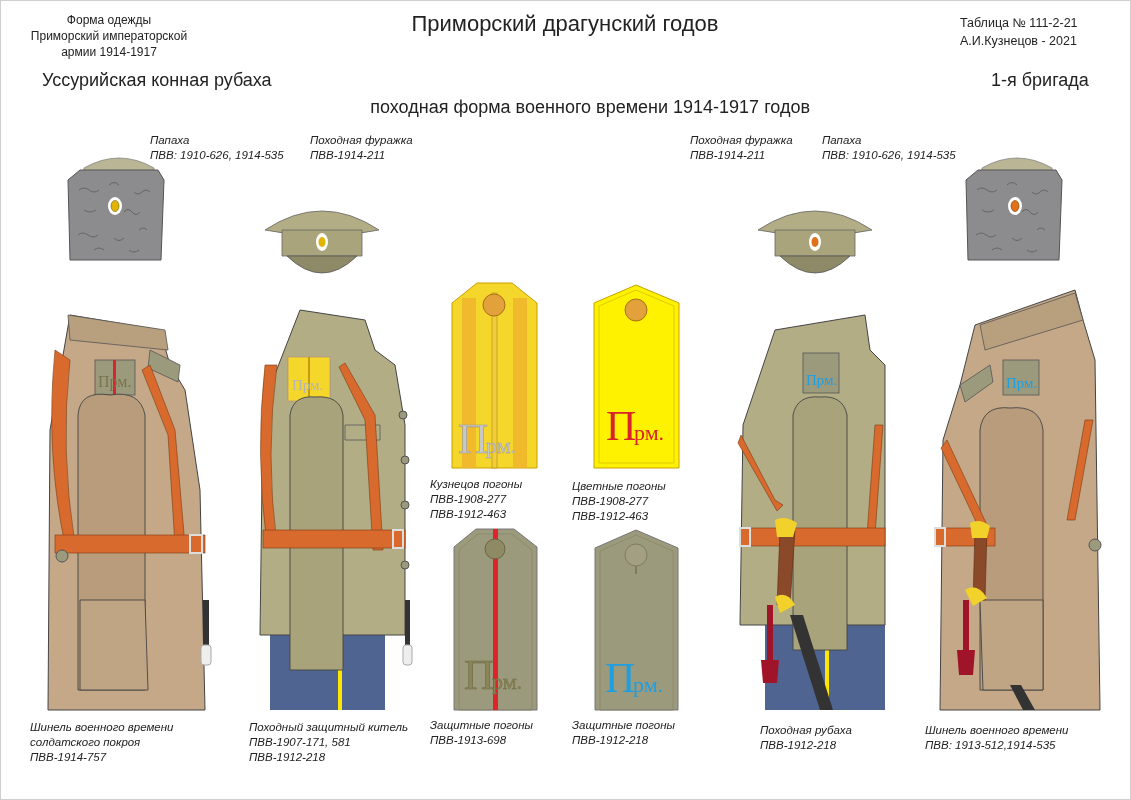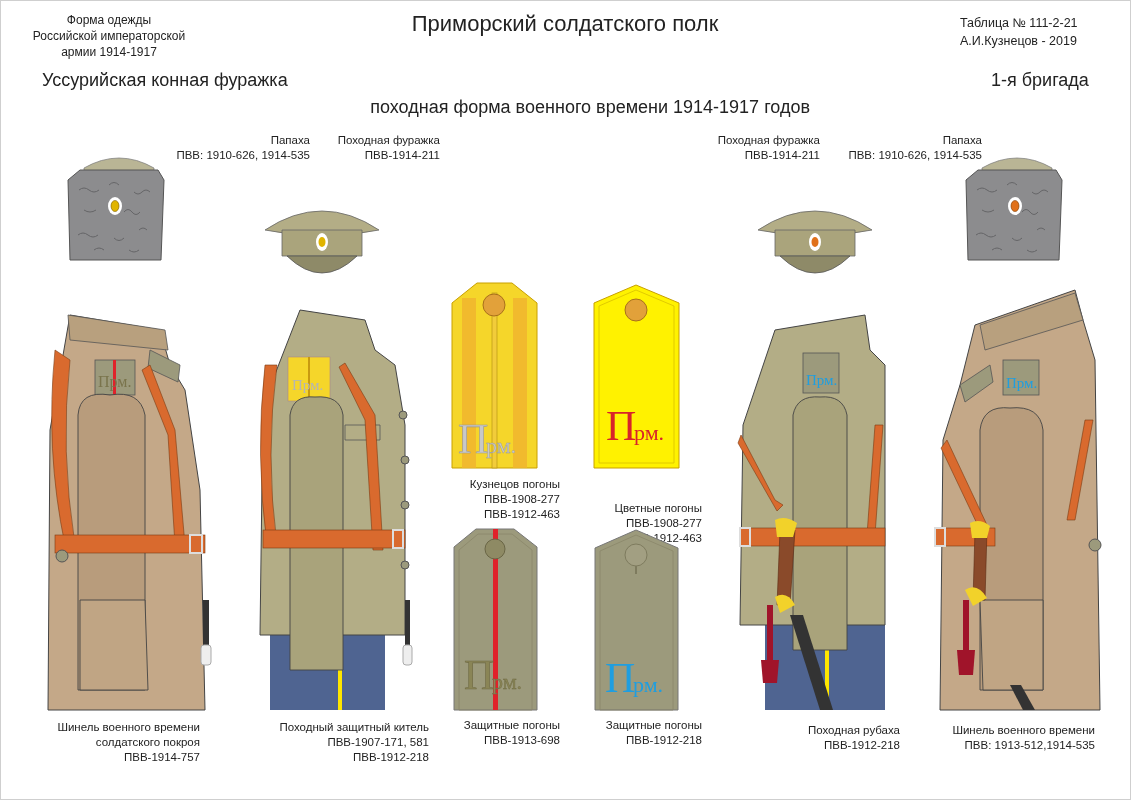--- a/index.html
+++ b/index.html
@@ -3,41 +3,41 @@
 <meta charset="utf-8">
 <style>
   html, body { margin:0; padding:0; background:#ffffff; }
   body { width:1131px; height:800px; position:relative; overflow:hidden;
          font-family:"Liberation Sans", sans-serif; color:#222; }
   .abs { position:absolute; }
   .hdr-small { font-size:12px; line-height:16px; text-align:center; }
   .hdr-right { font-size:12.5px; line-height:18px; }
   .title { font-size:22px; text-align:center; }
   .sub { font-size:18px; }
-  .lbl { font-size:11.5px; line-height:15px; text-align:right; white-space:nowrap; }
+  .lbl { font-size:11.5px; line-height:15px; text-align:left; white-space:nowrap;font-style:italic; }
   .lbl div { display:block; }
   svg { position:absolute; overflow:visible; }
   .frame { position:absolute; left:0; top:0; width:1129px; height:798px; border:1px solid #cfcfcf; pointer-events:none; }
 </style>
 </head>
 <body>
 
 <div class="frame"></div>
 
 <div class="abs hdr-small" style="left:14px;top:12px;width:190px;">
   <div>Форма одежды</div>
-  <div>Российской императорской</div>
+  <div>Приморский императорской</div>
   <div>армии  1914-1917</div>
 </div>
-<div class="abs title" style="left:330px;top:11px;width:470px;">Приморский солдатского полк</div>
+<div class="abs title" style="left:330px;top:11px;width:470px;">Приморский драгунский годов</div>
 <div class="abs hdr-right" style="left:960px;top:14px;width:150px;">
   <div>Таблица № 111-2-21</div>
-  <div>А.И.Кузнецов - 2019</div>
-</div>
-<div class="abs sub" style="left:42px;top:70px;">Уссурийская конная фуражка</div>
+  <div>А.И.Кузнецов - 2021</div>
+</div>
+<div class="abs sub" style="left:42px;top:70px;">Уссурийская конная рубаха</div>
 <div class="abs sub" style="left:991px;top:70px;">1-я бригада</div>
 <div class="abs sub" style="left:320px;top:97px;width:490px;text-align:right;">походная форма военного времени 1914-1917 годов</div>
 
 <div class="abs lbl" style="left:150px;top:133px;width:160px;">
   <div>Папаха</div>
   <div>ПВВ: 1910-626, 1914-535</div>
 </div>
 <div class="abs lbl" style="left:310px;top:133px;width:130px;">
   <div>Походная фуражка</div>
   <div>ПВВ-1914-211</div>
@@ -159,21 +159,21 @@
   <div>ПВВ-1912-463</div>
 </div>
 
 <svg style="left:594px;top:285px;" width="85" height="183">
   <path d="M0 18 L42 0 L85 18 L85 183 L0 183 Z" fill="#fff200" stroke="#c8a000" stroke-width="1"></path>
   <path d="M5 21 L42 5 L80 21 L80 178 L5 178 Z" fill="none" stroke="#d8c000" stroke-width="0.8"></path>
   <circle cx="42" cy="25" r="11" fill="#e2a13a" stroke="#a8701a"></circle>
   <text x="12" y="155" font-family="Liberation Serif, serif" font-size="42" fill="#d8232a">П</text>
   <text x="40" y="155" font-family="Liberation Serif, serif" font-size="22" fill="#d8232a">рм.</text>
 </svg>
-<div class="abs lbl" style="left:572px;top:501px;width:130px;">
+<div class="abs lbl" style="left:572px;top:479px;width:130px;">
   <div>Цветные погоны</div>
   <div>ПВВ-1908-277</div>
   <div>ПВВ-1912-463</div>
 </div>
 
 <svg style="left:454px;top:529px;" width="83" height="181">
   <path d="M0 18 L22 0 L60 0 L83 18 L83 181 L0 181 Z" fill="#9c9a7c" stroke="#777" stroke-width="1"></path>
   <path d="M5 21 L24 5 L58 5 L78 21 L78 181 L5 181 Z" fill="none" stroke="#8a876a" stroke-width="0.8"></path>
   <rect x="39" y="0" width="5" height="181" fill="#e0222a"></rect>
   <circle cx="41" cy="20" r="10" fill="#8e8a64" stroke="#6a6646"></circle>

